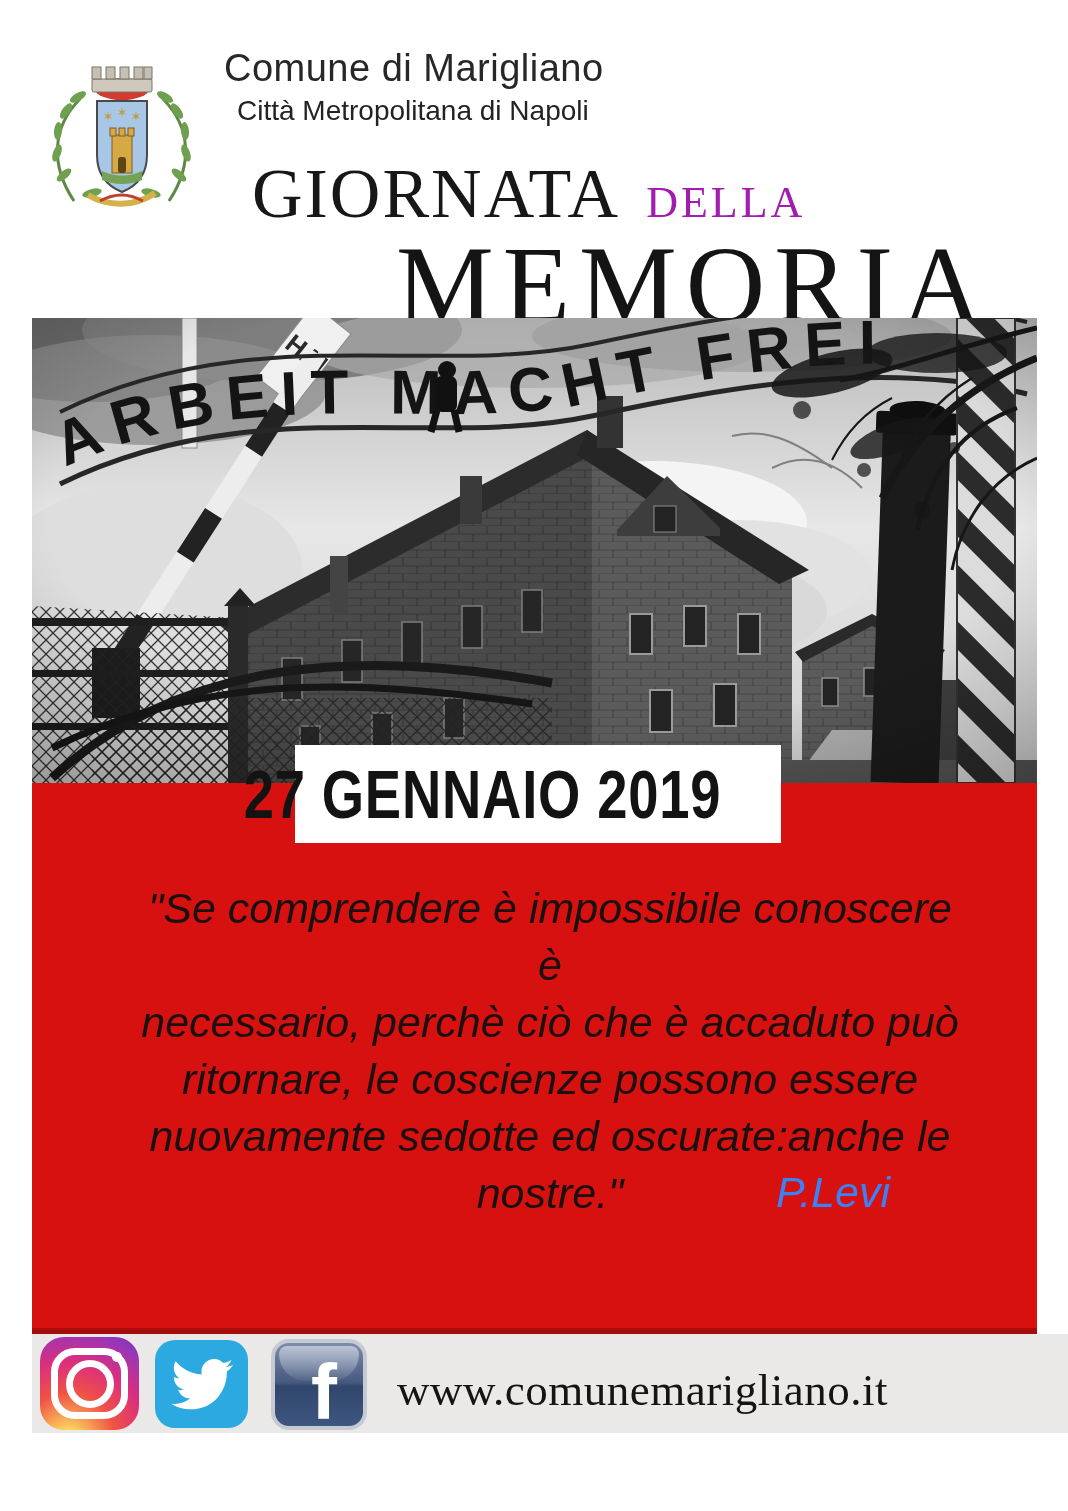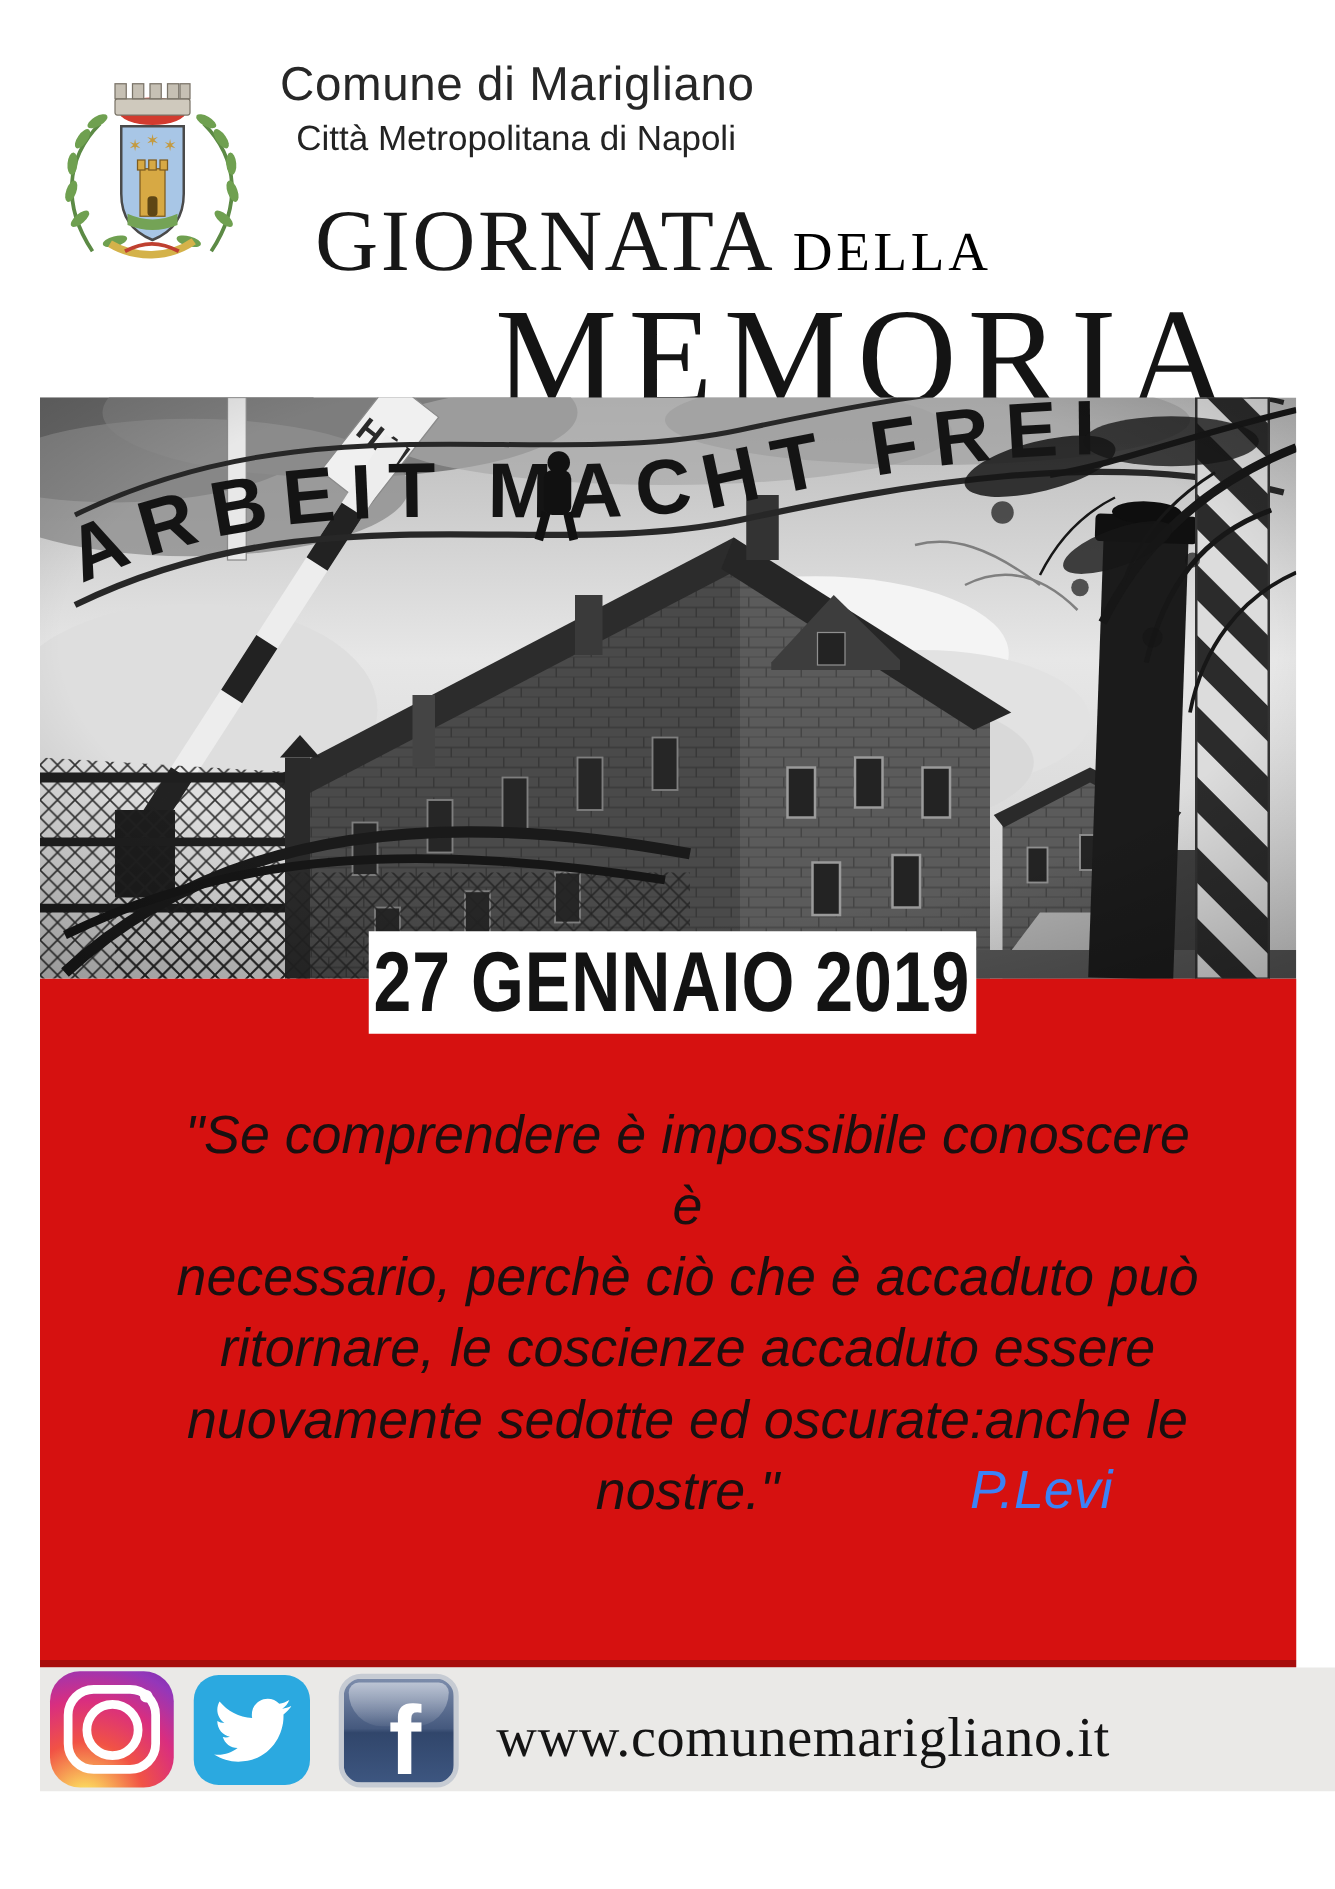--- a/index.html
+++ b/index.html
@@ -9,31 +9,31 @@
   }
   .abs{position:absolute;}
 
   
   .muni{left:224px;top:47px;font-size:38px;color:#272727;letter-spacing:0.5px;}
   .sub{left:237px;top:95px;font-size:28px;color:#232323;}
 
   
   .title1{left:252px;top:154px;display:flex;align-items:baseline;}
   .t-black{font-family:"Liberation Serif","DejaVu Serif",serif;font-size:70px;color:#171717;letter-spacing:2px;}
-  .t-red{font-family:"Liberation Serif","DejaVu Serif",serif;font-size:44px;color:#000000;margin-left:14px;letter-spacing:3px;}
+  .t-red{font-family:"Liberation Serif","DejaVu Serif",serif;font-size:44px;color:#a21caf;margin-left:26px;letter-spacing:3px;}
   .title2{left:396px;top:222px;font-family:"Liberation Serif","DejaVu Serif",serif;
     font-size:110px;color:#141414;letter-spacing:9px;}
 
   
   .photo{left:32px;top:318px;width:1005px;height:465px;display:block;}
 
   
   .red-block{left:32px;top:783px;width:1005px;height:545px;background:#d61110;}
-  .banner{left:295px;top:745px;width:486px;height:82px;background:#ffffff;
-    display:flex;align-items:center;justify-content:center;}
+  .banner{left:295px;top:745px;width:486px;height:98px;background:#ffffff;
+    display:flex;align-items:center;justify-content:flex-end;}
   .banner span{font-size:68px;font-weight:bold;color:#131313;transform:scaleX(.8);
     letter-spacing:1px;white-space:nowrap;}
 
   
   .quote{left:140px;top:880px;width:820px;text-align:center;
     font-style:italic;font-size:43px;line-height:57px;color:#1a1010;}
   .author{left:640px;top:1168px;width:250px;text-align:right;
     font-style:italic;font-size:43px;color:#3b82f6;}
 
   
@@ -270,21 +270,21 @@
 
   <div class="abs red-block"></div>
 
   <div class="abs banner">
     <span>27 GENNAIO 2019</span>
   </div>
 
   <div class="abs quote">
     <div>"Se comprendere è impossibile conoscere è</div>
     <div>necessario, perchè ciò che è accaduto può</div>
-    <div>ritornare, le coscienze accaduto essere</div>
+    <div>ritornare, le coscienze possono essere</div>
     <div>nuovamente sedotte ed oscurate:anche le</div>
     <div>nostre."</div>
   </div>
   <div class="abs author">P.Levi</div>
 
   <div class="abs divider"></div>
   <div class="abs strip"></div>
 
   <div class="abs ig">
     <span class="dot"></span>

